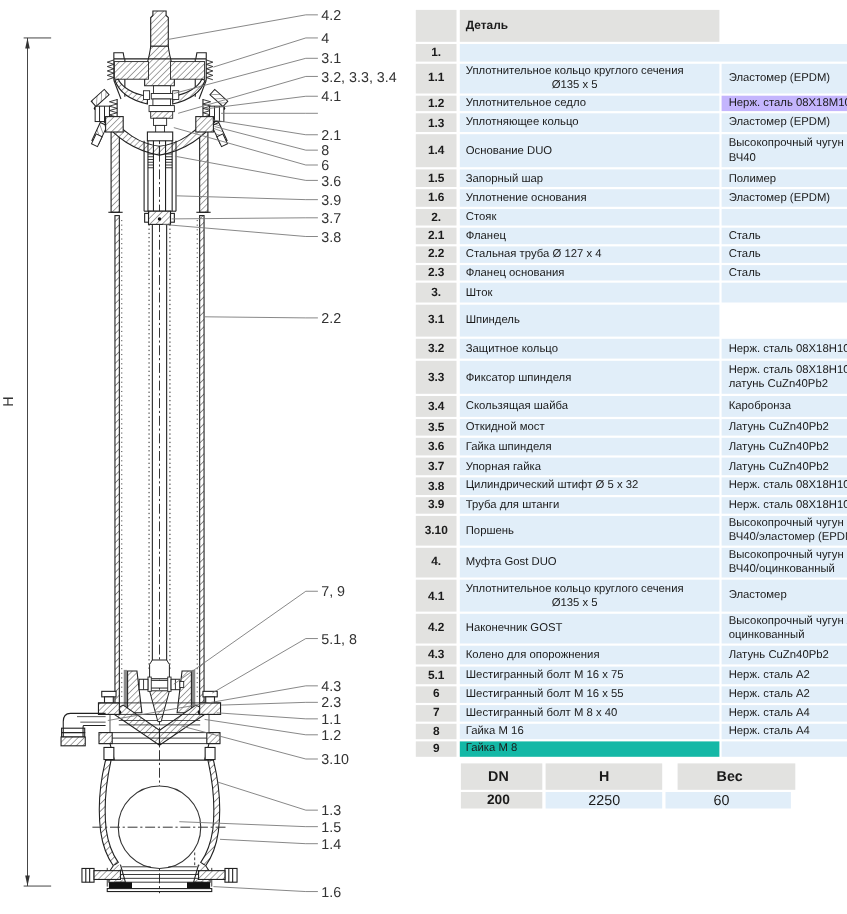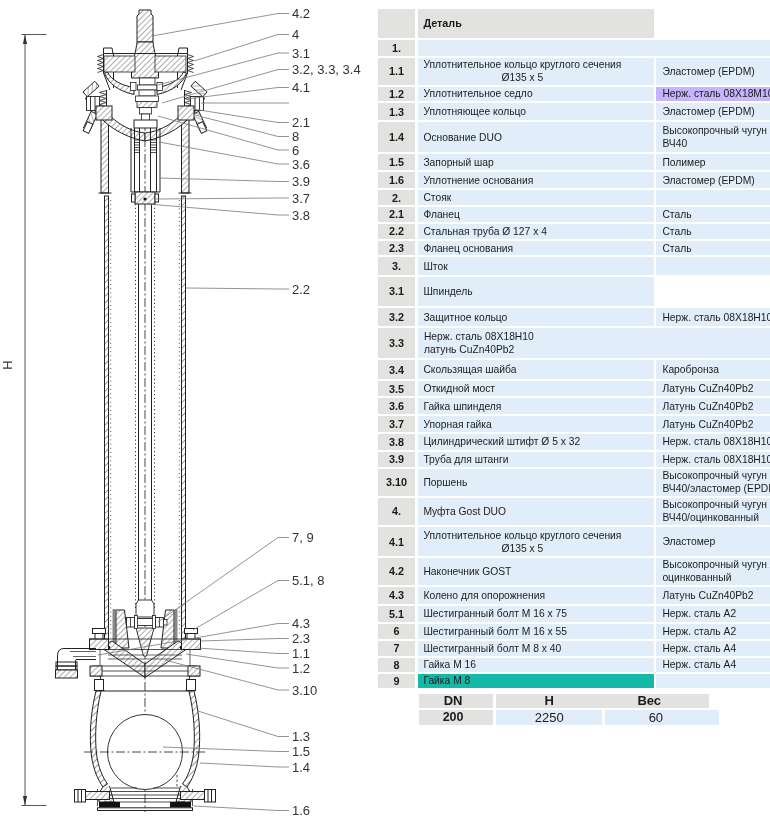--- a/index.html
+++ b/index.html
@@ -354,20 +354,21 @@
         <div class="n ">3.1</div>
         <div class="d " style="background:#e1eef9">Шпиндель</div>
       </div>
 <div class="row" style="height:20.7px">
         <div class="n ">3.2</div>
         <div class="d " style="background:#e1eef9">Защитное кольцо</div>
         <div class="m " style="background:#e1eef9">Нерж. сталь 08Х18Н10</div>
       </div>
 <div class="row" style="height:31.6px">
         <div class="n ">3.3</div>
+        <div class="d " style="background:#e1eef9">Фиксатор шпинделя</div>
         <div class="m " style="background:#e1eef9">Нерж. сталь 08Х18Н10<br>латунь CuZn40Pb2</div>
       </div>
 <div class="row" style="height:21.1px">
         <div class="n ">3.4</div>
         <div class="d " style="background:#e1eef9">Скользящая шайба</div>
         <div class="m " style="background:#e1eef9">Каробронза</div>
       </div>
 <div class="row" style="height:16.9px">
         <div class="n ">3.5</div>
         <div class="d " style="background:#e1eef9">Откидной мост</div>
@@ -438,23 +439,23 @@
         <div class="d " style="background:#e1eef9">Гайка М 16</div>
         <div class="m " style="background:#e1eef9">Нерж. сталь А4</div>
       </div>
 <div class="row" style="height:14.7px">
         <div class="n ">9</div>
         <div class="d " style="background:#14b8a6">Гайка М 8</div>
         <div class="m " style="background:#e1eef9"></div>
       </div>
 </div>
 <div id="tbl2">
-  <div class="trow" style="height:14px">
+  <div class="trow" style="height:24px">
     <div class="c" style="width:74.2px;background:#e2e2e0;font-weight:bold;font-size:13px;padding-right:6px">DN</div>
     <div class="c" style="width:106.4px;background:#e2e2e0;margin-left:2.9px;font-weight:bold;font-size:13px">H</div>
-    <div class="c" style="width:106.6px;background:#e2e2e0;margin-left:0;font-weight:bold;font-size:13px;padding-right:13px">Вес</div>
+    <div class="c" style="width:106.6px;background:#e2e2e0;margin-left:14px;font-weight:bold;font-size:13px;padding-right:13px">Вес</div>
   </div>
   <div class="trow" style="height:14.4px;margin-top:2.7px">
     <div class="c" style="width:74.2px;background:#e2e2e0;font-weight:bold;font-size:12.5px;padding-right:6px">200</div>
     <div class="c" style="width:106.4px;background:#e1eef9;margin-left:2.9px;font-size:13px">2250</div>
     <div class="c" style="width:114px;background:#e1eef9;margin-left:2.9px;font-size:13px;padding-right:13px">60</div>
   </div>
 </div>
 </div>
 </body></html>

